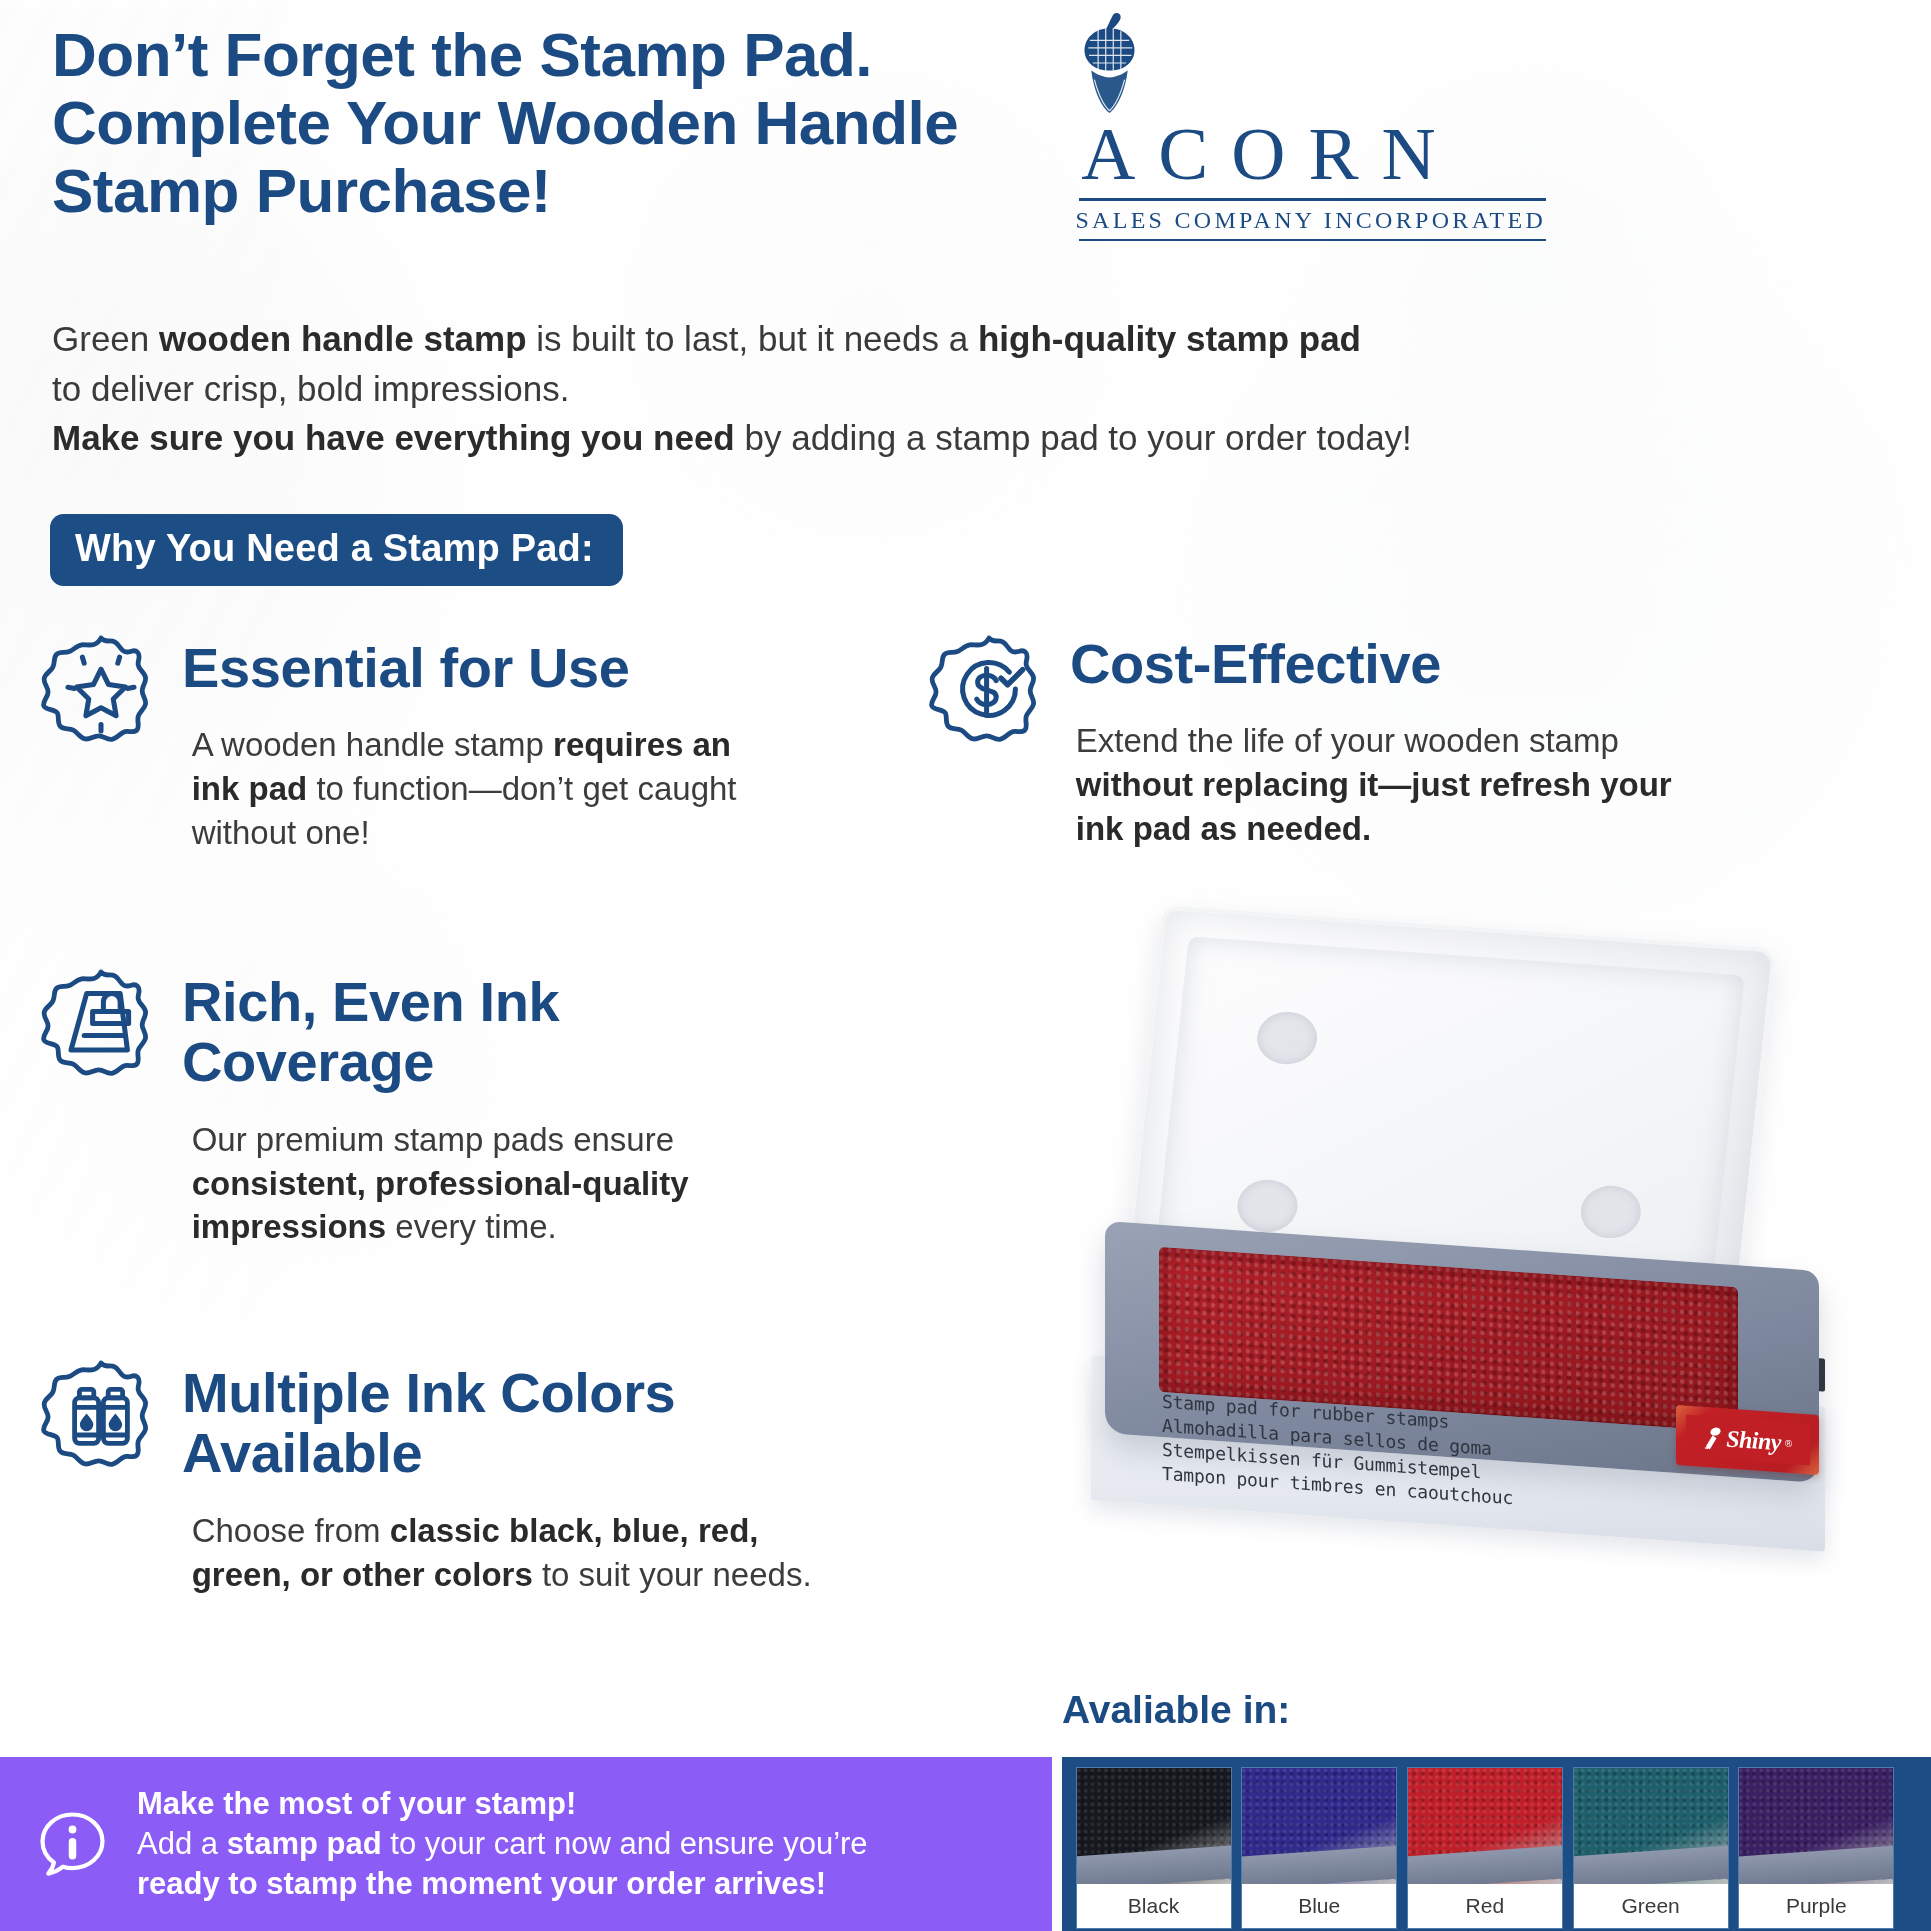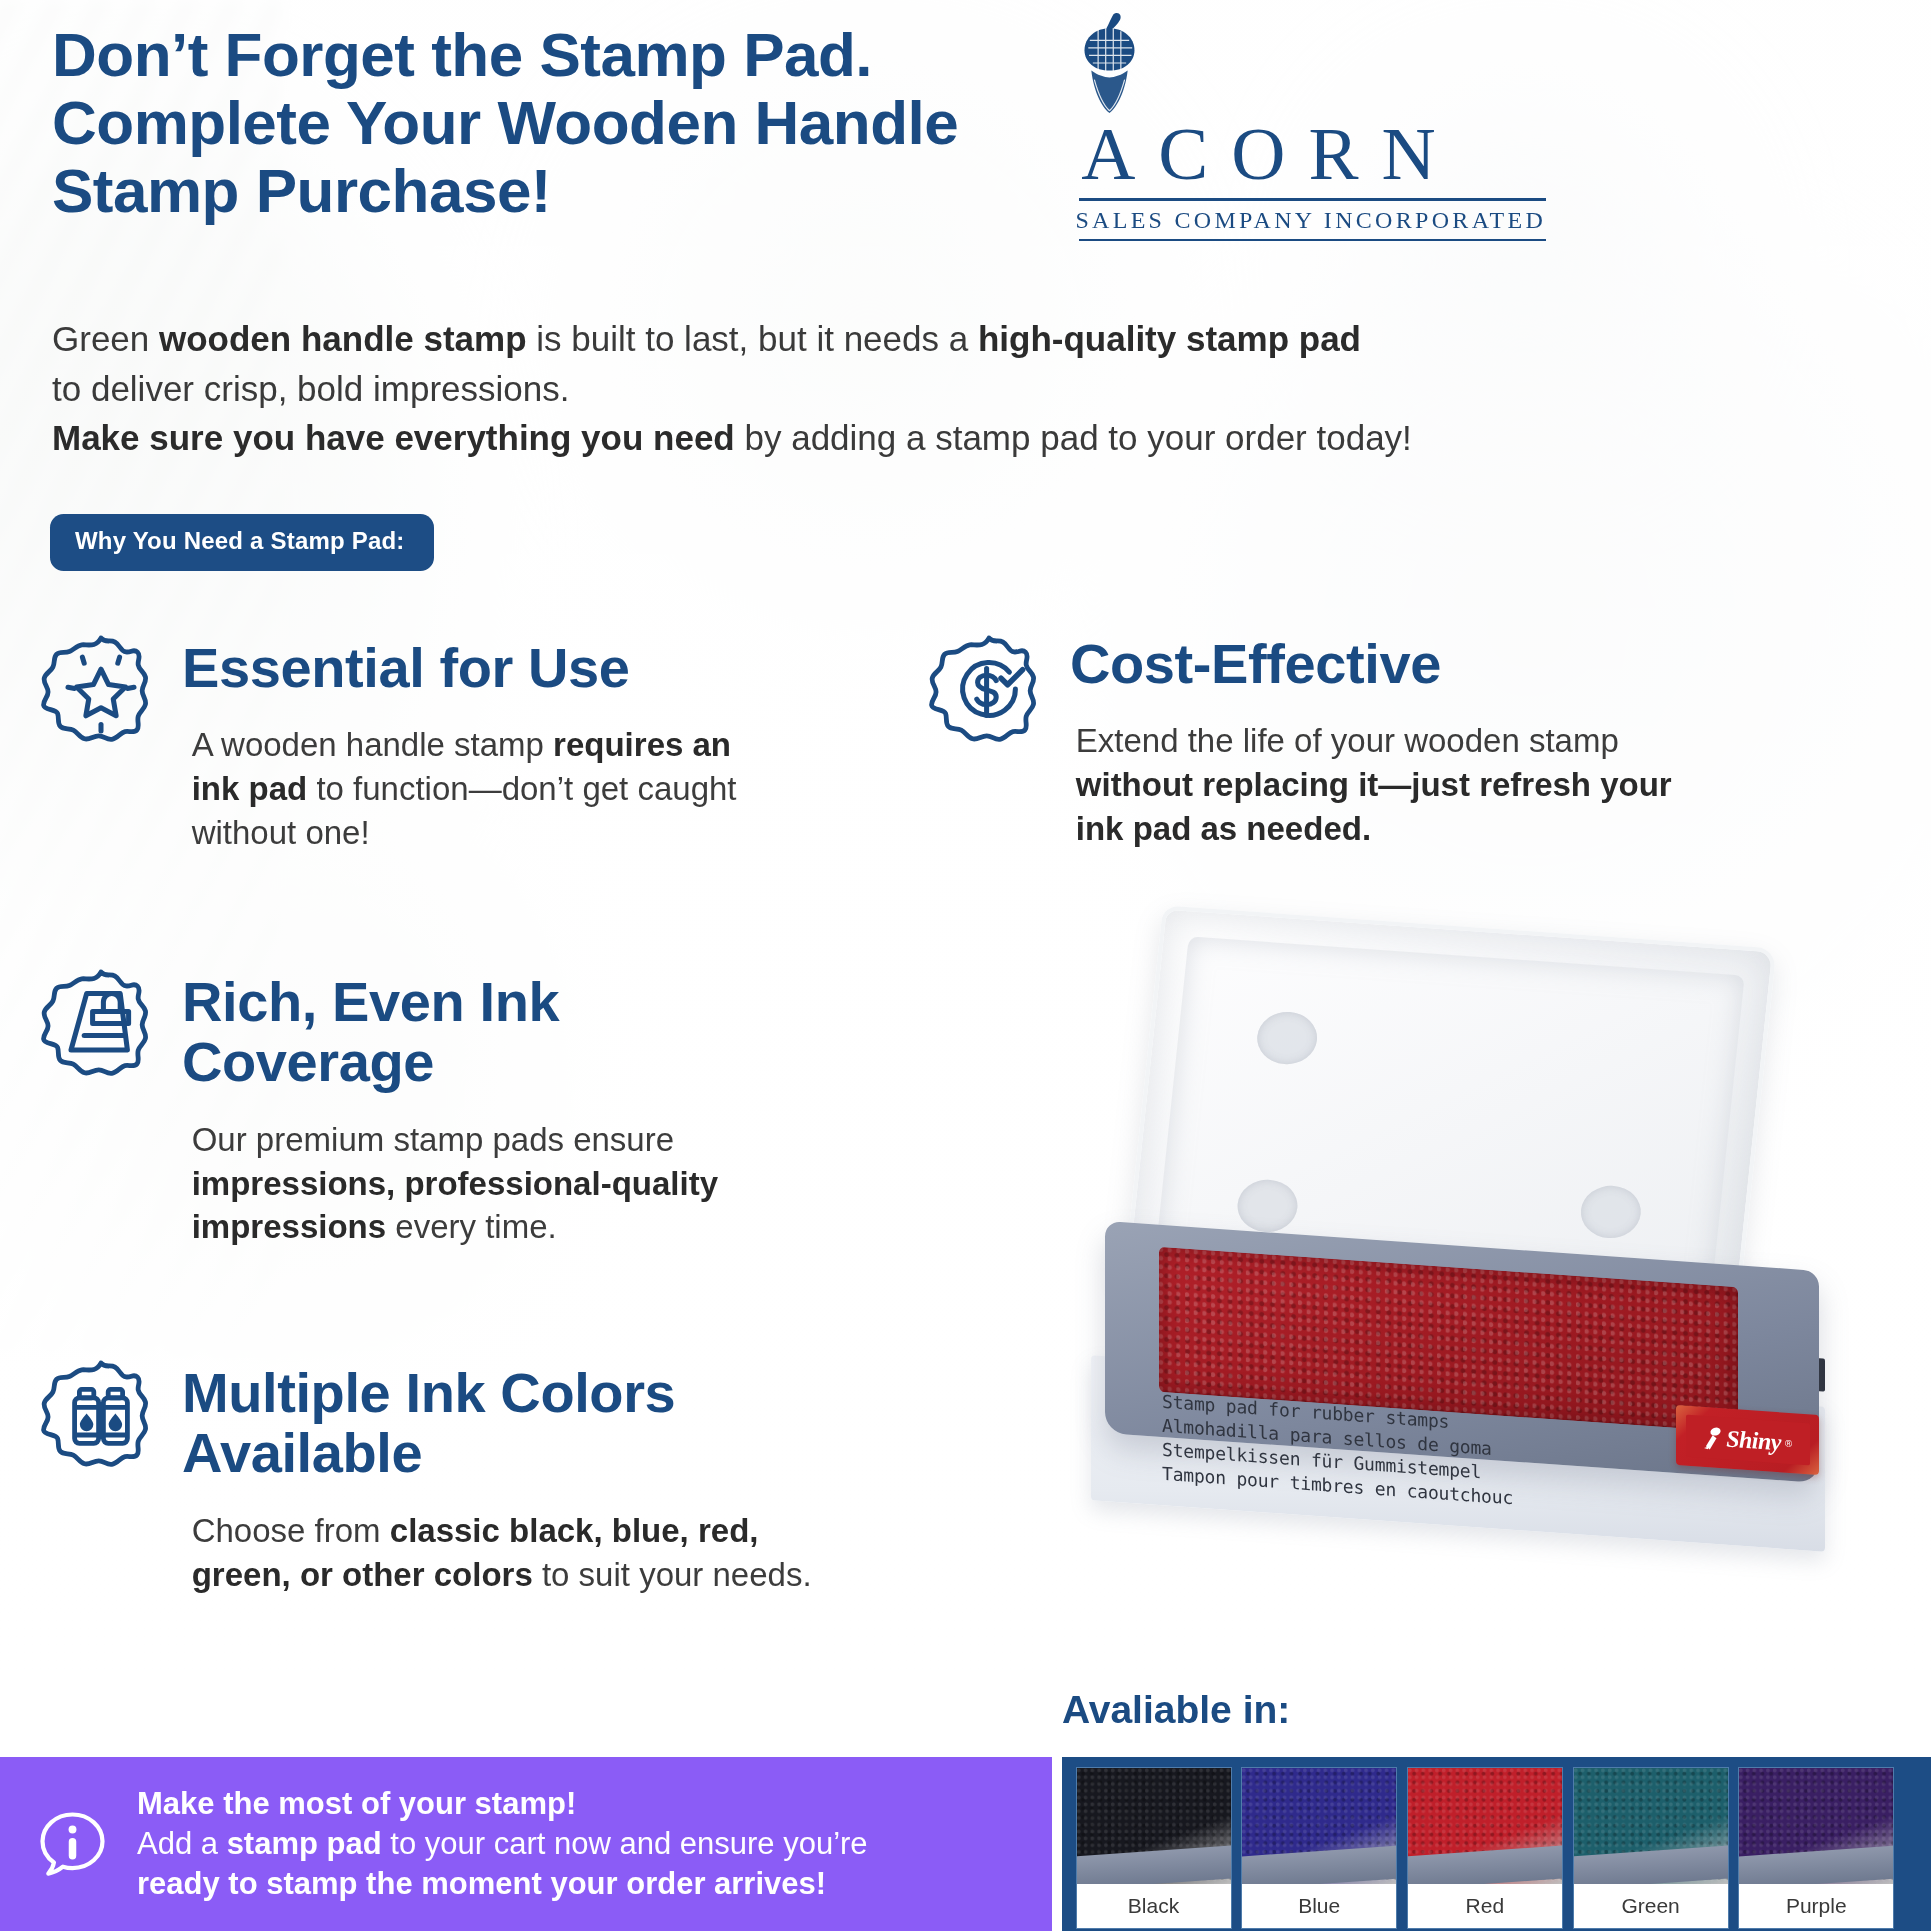--- a/index.html
+++ b/index.html
@@ -55,21 +55,21 @@
 
   
   .intro { position:absolute; left:52px; top:314px; width:1448px;
      font-size:35px; line-height:1.42; color:#3a3a3a; }
   .intro b { font-weight:700; color:#2b2b2b; }
   .intro .ln { display:block; white-space:nowrap; }
 
   
   .badge { position:absolute; left:50px; top:514px;
      background:#1d4d85; color:#fff; border-radius:13.5px;
-     padding:12.6px 29px 16.4px 25px; font-size:24px; font-weight:700; letter-spacing:0.2px; }
+     padding:12.6px 29px 16.4px 25px; font-size:38px; font-weight:700; letter-spacing:0.2px; }
 
   
   .feat { position:absolute; display:flex; gap:21px; }
   .f1 { left:41px;  top:632px; width:888px; }
   .f2 { left:929px; top:632px; width:966px; }
   .f3 { left:41px;  top:966px;width:888px; }
   .f4 { left:41px;  top:1357px;width:985px; }
 
   .feat-ico { flex:0 0 120px; width:120px; height:120px; }
   .feat-body { flex:1; padding-top:5.8px; }
@@ -265,21 +265,21 @@
       <path fill="none" stroke="#1b4b82" stroke-width="4.2" stroke-linecap="round" stroke-linejoin="round" d="M52 38V30a7 7 0 0 1 14 0v8"></path>
       <path fill="none" stroke="#1b4b82" stroke-width="4.2" stroke-linecap="round" d="M36 58h34"></path>
     </svg>
     <div class="feat-body">
       <div class="feat-title">
         <span>Rich, Even Ink</span><br>
         <span>Coverage</span>
       </div>
       <div class="feat-text">
         <span class="ln">Our premium stamp pads ensure</span>
-        <span class="ln"><b>impressions, professional-quality</b></span>
+        <span class="ln"><b>consistent, professional-quality</b></span>
         <span class="ln"><b>impressions</b><span> every time.</span></span>
       </div>
     </div>
   </div>
 
   <div class="feat f4">
     <svg class="feat-ico" viewBox="0 0 100 100">
       <path fill="none" stroke="#1b4b82" stroke-width="4" stroke-linejoin="round" d="M50 5c3.5 4.4 7.6 1.1 11.7 3.4S66.2 16 70.8 16.6s6.4-3 9.6.2-0 6.5.6 10.6 4.9 5.6 6 10-2.7 7.1-2.7 11.5 3.8 7.1 2.7 11.5-4.9 5.9-6 10 1.4 8.4-1 11.2-6.4.7-10 1.4-6.6 5.8-11 6.4-6.5-2.9-10.9-2.9-7.6 3.6-11.8 2.5-5.8-5.4-9.4-7.2-8.1-0.3-10.8-3.2-0.8-7.1-2.3-10.8S2.7 65.1 2.2 61 5.9 54.4 5.9 50s-4-7.2-3.2-11.4 5.3-5.6 7.2-9.3.3-8 3.1-10.7 7-0.8 10.6-2.3 6.3-5 10.4-5.6S45.8 13.4 50 5z"></path>
       <g fill="none" stroke="#1b4b82" stroke-width="4" stroke-linejoin="round">
         <rect x="28" y="34" width="20" height="38" rx="4"></rect>

